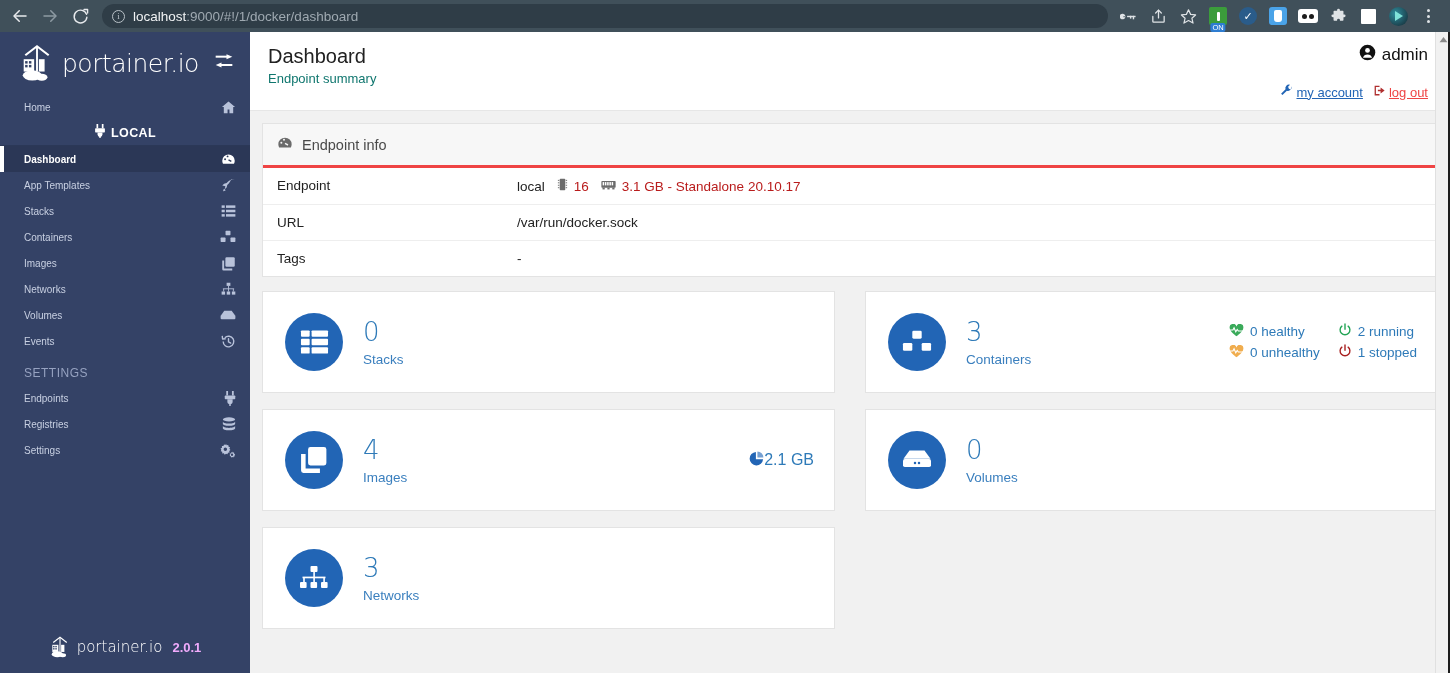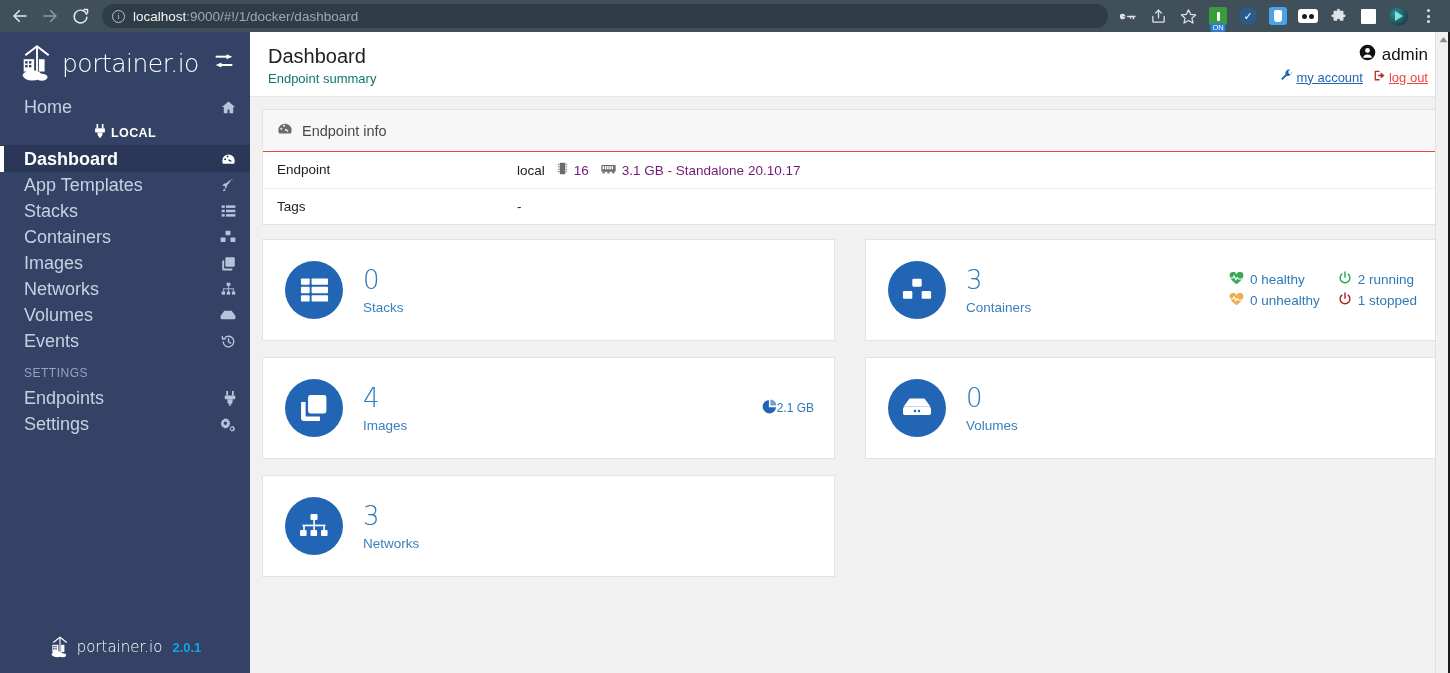--- a/index.html
+++ b/index.html
@@ -135,21 +135,21 @@
   .logo-mark { width: 38px; height: 40px; flex: 0 0 auto; }
   .logo-text {
     font-size: 25px; color: #fff; letter-spacing: -0.5px;
     font-family: "DejaVu Sans", sans-serif; font-weight: 300;
   }
   .toggle-icon { margin-left: auto; color: #fff; }
   .side-link {
     height: 26px;
     display: flex; align-items: center;
     padding: 0 14px 0 24px;
-    font-size: 18px;
+    font-size: 10px;
     color: #c8d0e2;
     position: relative;
     cursor: pointer;
   }
   .side-link .lbl { flex: 1 1 auto; }
   .side-link .ic { color: #b8c2da; display:flex; align-items:center; }
   .local-head {
     height: 26px;
     display: flex; align-items: center; justify-content: center;
     gap: 5px;
@@ -171,21 +171,21 @@
     padding: 12px 0 5px 24px;
     letter-spacing: .5px;
   }
   .sidebar-footer {
     margin-top: auto;
     display: flex; align-items: center; justify-content: center;
     gap: 6px; padding-bottom: 14px;
   }
   .sidebar-footer .logo-mark { width: 22px; height: 24px;}
   .sidebar-footer .ft-text { font-size: 15px; color: #fff; font-family:"DejaVu Sans",sans-serif; font-weight:300;}
-  .sidebar-footer .ver { font-size: 13px; color: #0ea5e9; font-weight: bold; margin-left: 4px;}
+  .sidebar-footer .ver { font-size: 13px; color: #f0abfc; font-weight: bold; margin-left: 4px;}
 
   
   .content {
     flex: 1 1 auto;
     background: #f1f1f1;
     overflow: hidden;
     position: relative;
   }
   .page-head {
     background: #fff;
@@ -195,53 +195,53 @@
   }
   .page-title { font-size: 20px; color: #212121; font-weight: normal; line-height: 24px;}
   .page-sub { font-size: 13px; color: #0f766e; margin-top: 3px;}
   .head-right { margin-left: auto; text-align: right; }
   .admin-row {
     display: flex; align-items: center; justify-content: flex-end;
     gap: 6px; font-size: 17px; color: #111;
   }
   .links-row {
     display: flex; align-items: center; justify-content: flex-end;
-    gap: 10px; margin-top: 3px; font-size: 13px;
+    gap: 10px; margin-top: 18px; font-size: 13px;
   }
   .links-row a { text-decoration: underline; }
   .lnk-acct { color: #2265b5; }
   .lnk-out { color: #ef4444; }
   .links-row .grp { display:flex; align-items:center; gap:3px;}
 
   .main-pad { padding: 12px 12px 0 12px; }
 
   
   .panel {
     background: #fff;
     border: 1px solid #e3e3e3;
     margin-bottom: 14px;
   }
   .panel-head {
     background: #f7f7f7;
-    border-bottom: 1px solid #ef4444;
+    border-bottom: 3px solid #ef4444;
     padding: 11px 14px;
     display: flex; align-items: center; gap: 9px;
     font-size: 14.5px; color: #4a4a4a;
   }
   .info-row {
     display: flex;
     border-bottom: 1px solid #eeeeee;
     padding: 10px 14px;
     font-size: 13.5px;
     color: #222;
   }
   .info-row:last-child { border-bottom: none; }
   .info-label { width: 240px; flex: 0 0 240px; }
   .info-val { display: flex; align-items: center; gap: 6px; color: #222; flex-wrap: wrap;}
-  .info-val .muted { color: #701a75; }
+  .info-val .muted { color: #b91c1c; }
 
   
   .cards { display: flex; flex-wrap: wrap; gap: 0 30px; }
   .card-cell { width: calc(50% - 15px); }
   .card {
     background: #fff;
     border: 1px solid #e3e3e3;
     height: 102px;
     display: flex; align-items: center;
     padding: 0 20px 0 22px;
@@ -255,21 +255,21 @@
   }
   .card-txt { margin-left: 20px; }
   .card-num {
     font-size: 26px; color: #2e7ab8; line-height: 28px;
     font-family: "DejaVu Sans", sans-serif; font-weight: 300;
   }
   .card-lbl { font-size: 13.5px; color: #3a7fbe; margin-top: 6px;}
   .card-extra { margin-left: auto; }
   .size-badge {
     display: flex; align-items: center; gap: 0;
-    font-size: 12px; color: #2e7ab8;
+    font-size: 16px; color: #2e7ab8;
   }
   .status-grid {
     display: grid;
     grid-template-columns: auto auto;
     gap: 4px 18px;
     font-size: 13.5px; color: #2e7ab8;
   }
   .status-item { display: flex; align-items: center; gap: 6px; white-space: nowrap;}
 
   
@@ -523,20 +523,30 @@
         <svg width="12" height="15" viewBox="0 0 16 20" fill="currentColor">
             <rect x="3" y="0" width="2.4" height="6"></rect>
             <rect x="10.6" y="0" width="2.4" height="6"></rect>
             <rect x="1" y="6" width="14" height="5" rx="1"></rect>
             <path d="M4.5 11h7v3a3.5 3.5 0 0 1-7 0z"></path>
             <rect x="7" y="15" width="2" height="5"></rect>
           </svg>
       </span>
     </div>
 
+    <div class="side-link">
+      <span class="lbl">Registries</span>
+      <span class="ic">
+        <svg width="14" height="15" viewBox="0 0 20 22" fill="currentColor">
+            <ellipse cx="10" cy="3.5" rx="9" ry="3"></ellipse>
+            <path d="M1 6.5c0 1.7 4 3 9 3s9-1.3 9-3v3.5c0 1.7-4 3-9 3s-9-1.3-9-3z"></path>
+            <path d="M1 13c0 1.7 4 3 9 3s9-1.3 9-3v3.5c0 1.7-4 3-9 3s-9-1.3-9-3z"></path>
+          </svg>
+      </span>
+    </div>
 
     <div class="side-link">
       <span class="lbl">Settings</span>
       <span class="ic">
         <svg width="16" height="15" viewBox="0 0 24 22" fill="currentColor">
             <path d="M9 1l1 2.2 2.4-.4.5 2.4 2.2 1-1 2.2 1.6 1.8-1.9 1.6.6 2.3-2.4.3-.8 2.3-2.2-1-1.9 1.5-1.4-2-2.4.2.1-2.4-2.2-1L2 10l-1.2-2.1L3 6.7l-.2-2.4 2.4-.1.8-2.3 2.2 1zM8 6.4a2.6 2.6 0 1 0 0 5.2 2.6 2.6 0 0 0 0-5.2z"></path>
             <path d="M18.5 12.6l.9 1.5 1.7-.1.1 1.7 1.5.9-.9 1.5.5 1.6-1.7.4-.7 1.5-1.5-.8-1.6.6-.7-1.6-1.6-.6.6-1.6-.6-1.6 1.6-.6.7-1.6 1.6.6zM18 15.4a1.8 1.8 0 1 0 0 3.6 1.8 1.8 0 0 0 0-3.6z"></path>
           </svg>
       </span>
     </div>
@@ -641,20 +651,24 @@
                   <rect x="14.2" y="3.6" width="2" height="4.4" fill="#fff"></rect>
                   <rect x="2" y="11" width="3" height="2.4"></rect>
                   <rect x="8.5" y="11" width="3" height="2.4"></rect>
                   <rect x="15" y="11" width="3" height="2.4"></rect>
                 </svg>
             </span>
             <span class="muted">3.1 GB - Standalone 20.10.17</span>
           </div>
         </div>
 
+        <div class="info-row">
+          <div class="info-label">URL</div>
+          <div class="info-val">/var/run/docker.sock</div>
+        </div>
 
         <div class="info-row">
           <div class="info-label">Tags</div>
           <div class="info-val">-</div>
         </div>
       </div>
 
       <div class="cards">
 
         <div class="card-cell">

